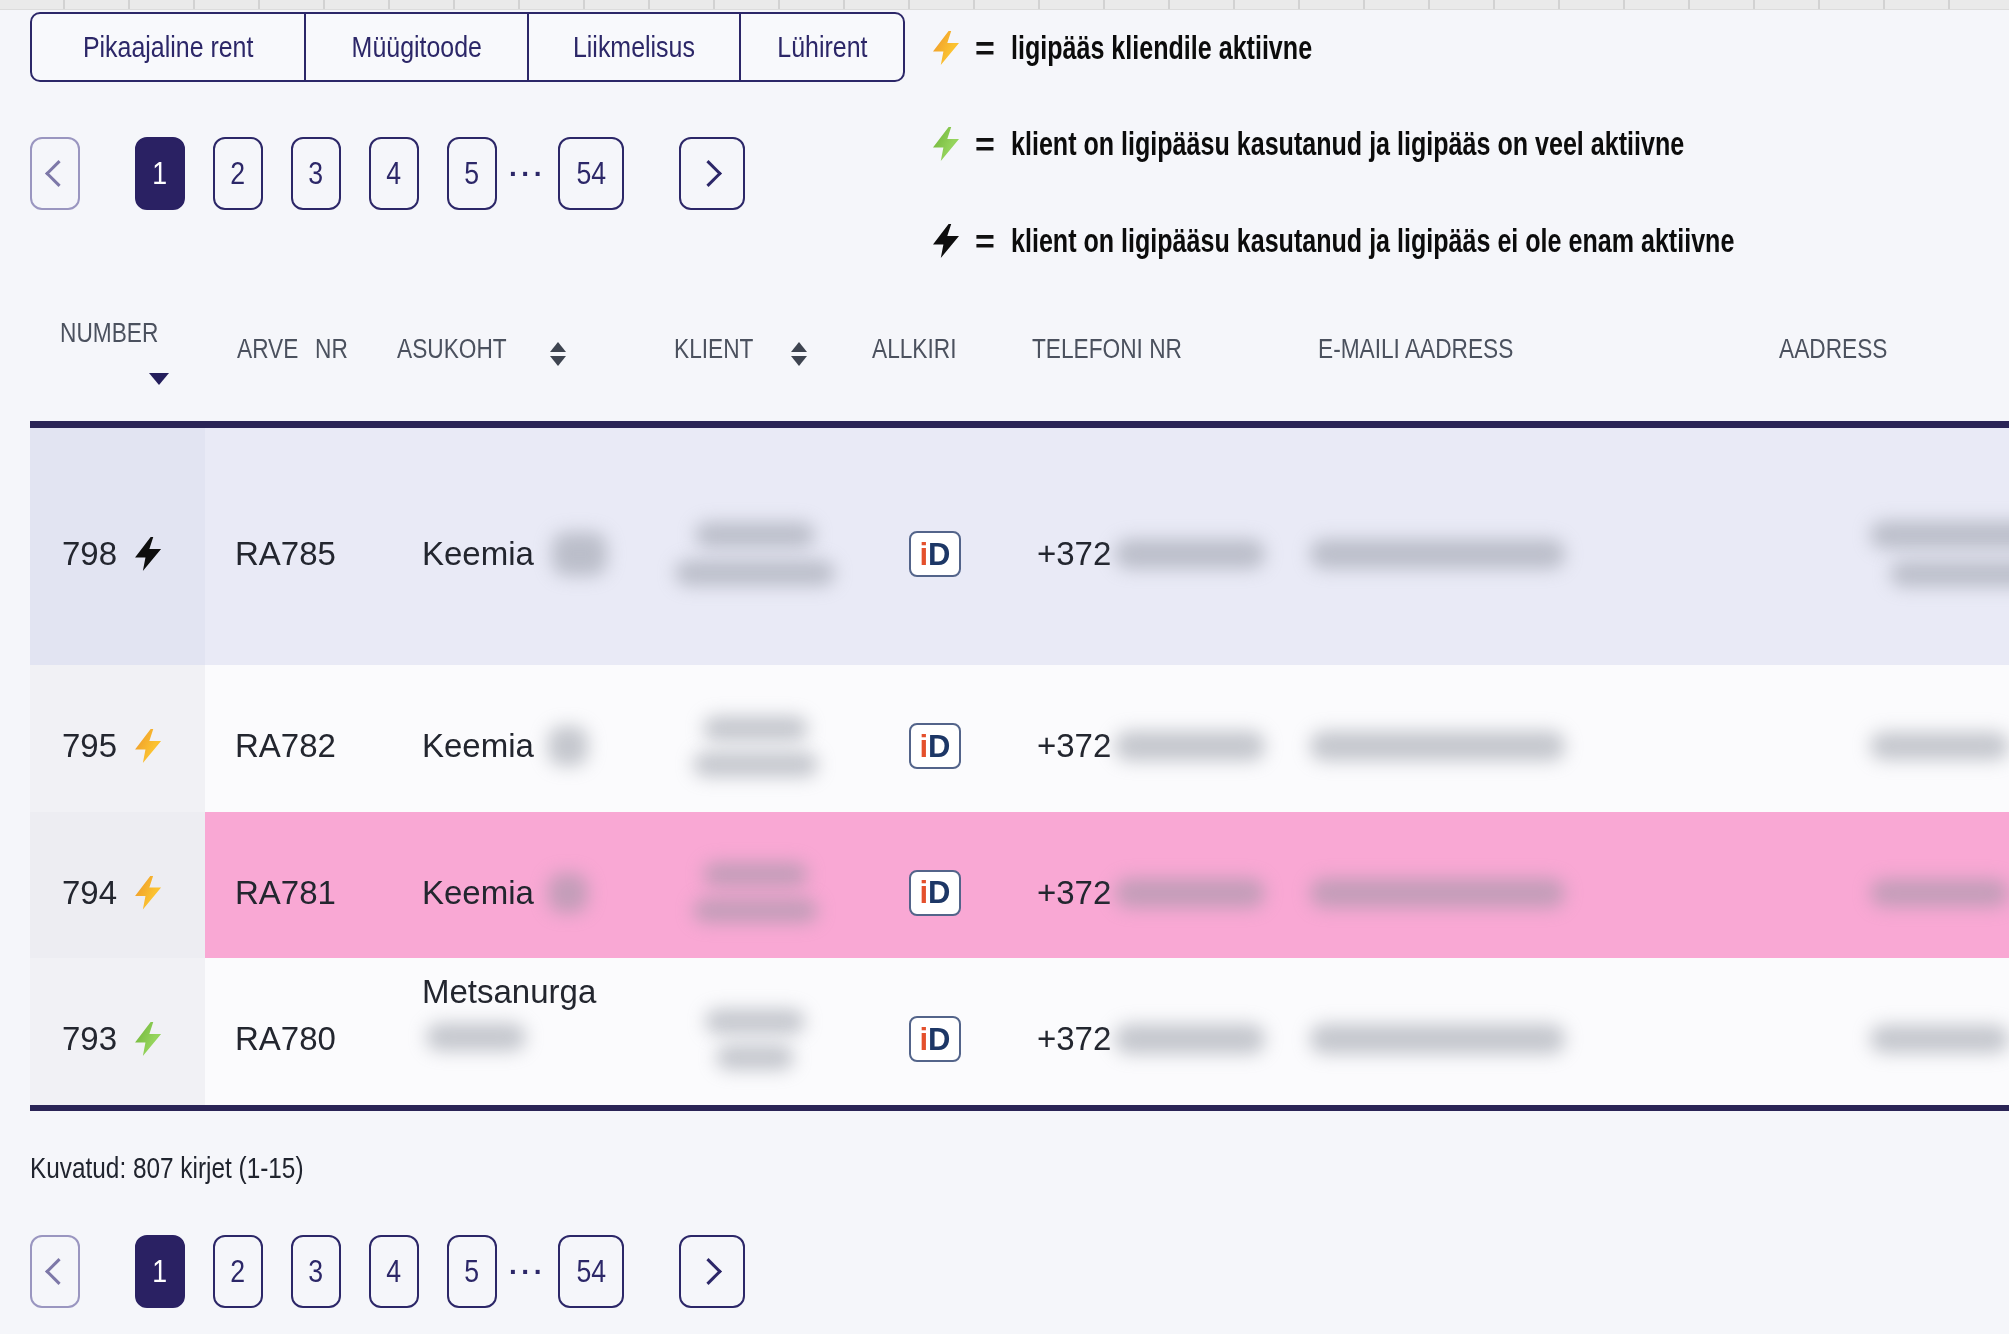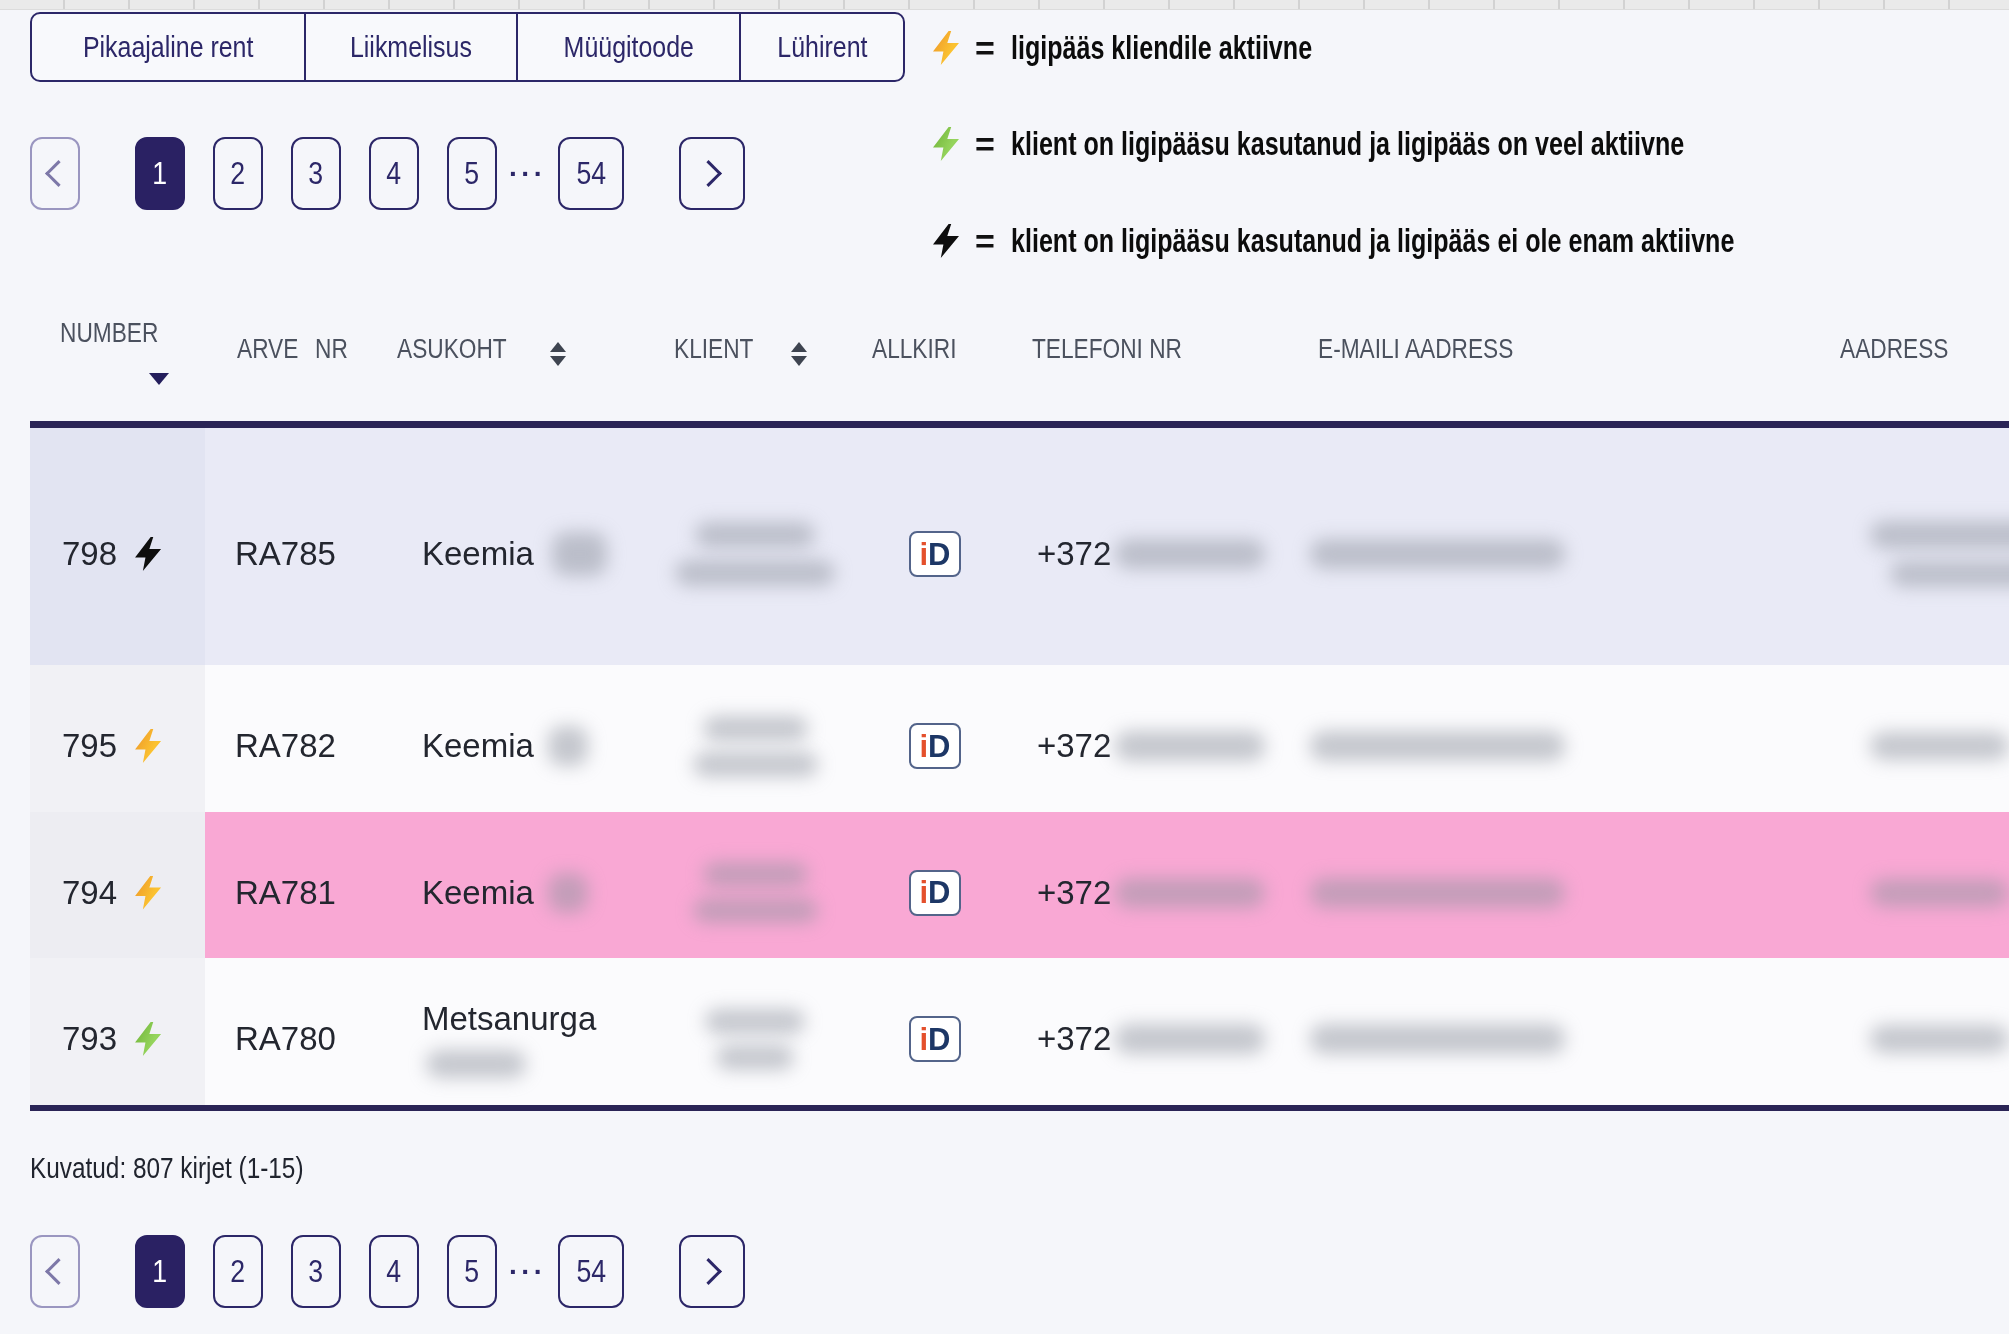--- a/index.html
+++ b/index.html
@@ -93,25 +93,25 @@
 </style>
 </head>
 <body>
 
 <div class="abs ruler"></div>
 
 <div class="abs tabgroup">
   <div class="tab" style="width:272px">
       <span class="cond-c">Pikaajaline rent</span>
     </div>
+  <div class="tab" style="width:221px">
+      <span class="cond-c">Müügitoode</span>
+    </div>
   <div class="tab" style="width:210px">
       <span class="cond-c">Liikmelisus</span>
-    </div>
-  <div class="tab" style="width:221px">
-      <span class="cond-c">Müügitoode</span>
     </div>
   <div class="tab" style="width:162px">
       <span class="cond-c">Lühirent</span>
     </div>
 </div>
 
 <div class="abs legend-row" style="left:933px;top:22px;height:52px">
   <span class="bolt bolt-yellow"></span>
   <span class="legend-eq">=</span>
   <span class="legend-text">ligipääs kliendile aktiivne</span>
@@ -177,21 +177,21 @@
 </div>
 <div class="abs" style="left:872px;top:334px">
   <span class="th cond">ALLKIRI</span>
 </div>
 <div class="abs" style="left:1032px;top:334px">
   <span class="th cond">TELEFONI NR</span>
 </div>
 <div class="abs" style="left:1318px;top:334px">
   <span class="th cond">E-MAILI AADRESS</span>
 </div>
-<div class="abs" style="left:1840px;top:334px">
+<div class="abs" style="left:1779px;top:334px">
   <span class="th cond">AADRESS</span>
 </div>
 
 <div class="abs topline"></div>
 
 <div class="row" style="top:428px;height:237px;background:#e9eaf6">
   <div class="firstcol" style="background:#e2e4f2"></div>
   <div class="cell c-num">
       <span class="txt">798</span>
       <span class="bolt bolt-black"></span>
@@ -298,21 +298,21 @@
 
 <div class="row" style="top:958px;height:147px;background:#fbfbfd">
   <div class="firstcol" style="background:#f1f1f5"></div>
   <div class="cell c-num">
       <span class="txt">793</span>
       <span class="bolt bolt-green"></span>
     </div>
   <div class="cell c-arve">
       <span class="txt">RA780</span>
     </div>
-  <div class="cell c-asu" style="flex-direction:column;align-items:flex-start;justify-content:center">
+  <div class="cell c-asu" style="flex-direction:column;align-items:flex-start;">
     <span class="txt">Metsanurga</span>
     <span class="blob" style="width:100px;height:28px;margin-top:12px;margin-left:4px"></span>
   </div>
   <div class="cell c-kli">
       <span class="blob" style="width:100px;height:25px"></span>
       <span class="blob" style="width:78px;height:25px;margin-top:11px"></span>
     </div>
   <div class="cell c-all">
       <span class="idcard">
         <span class="i">i</span>

